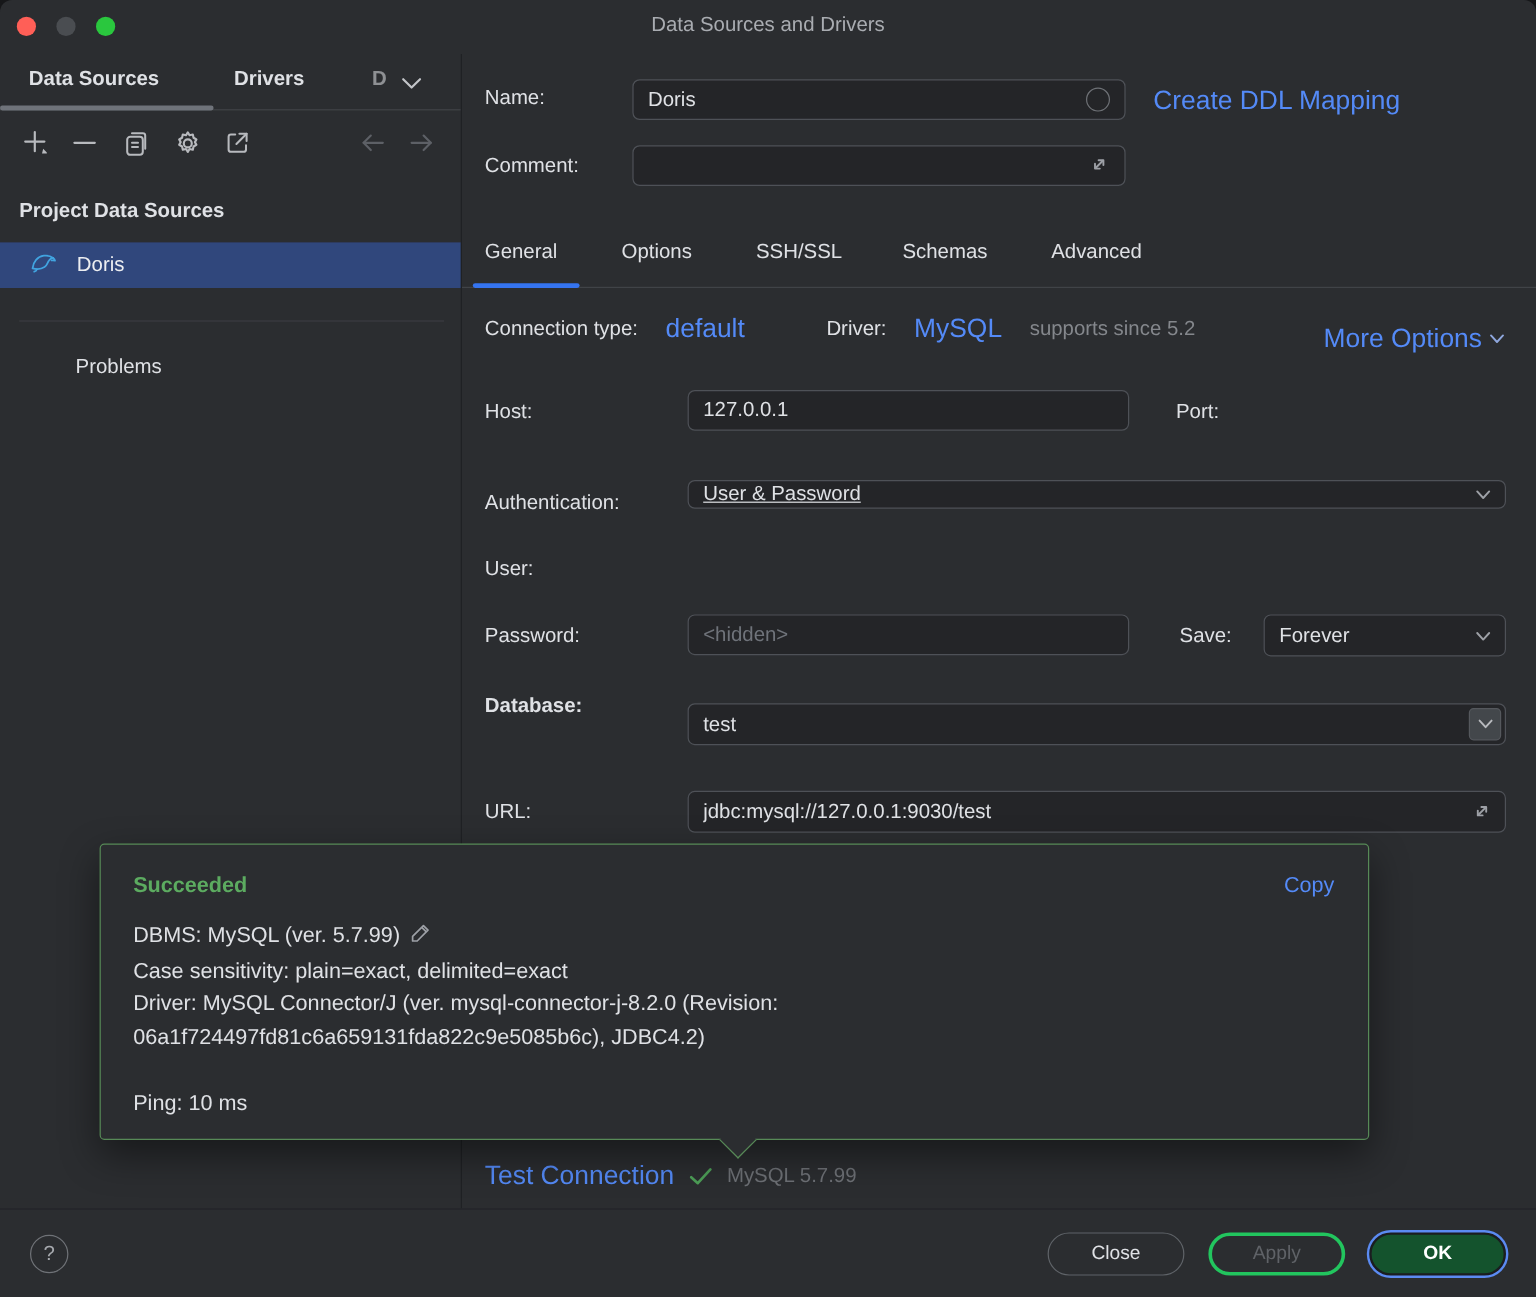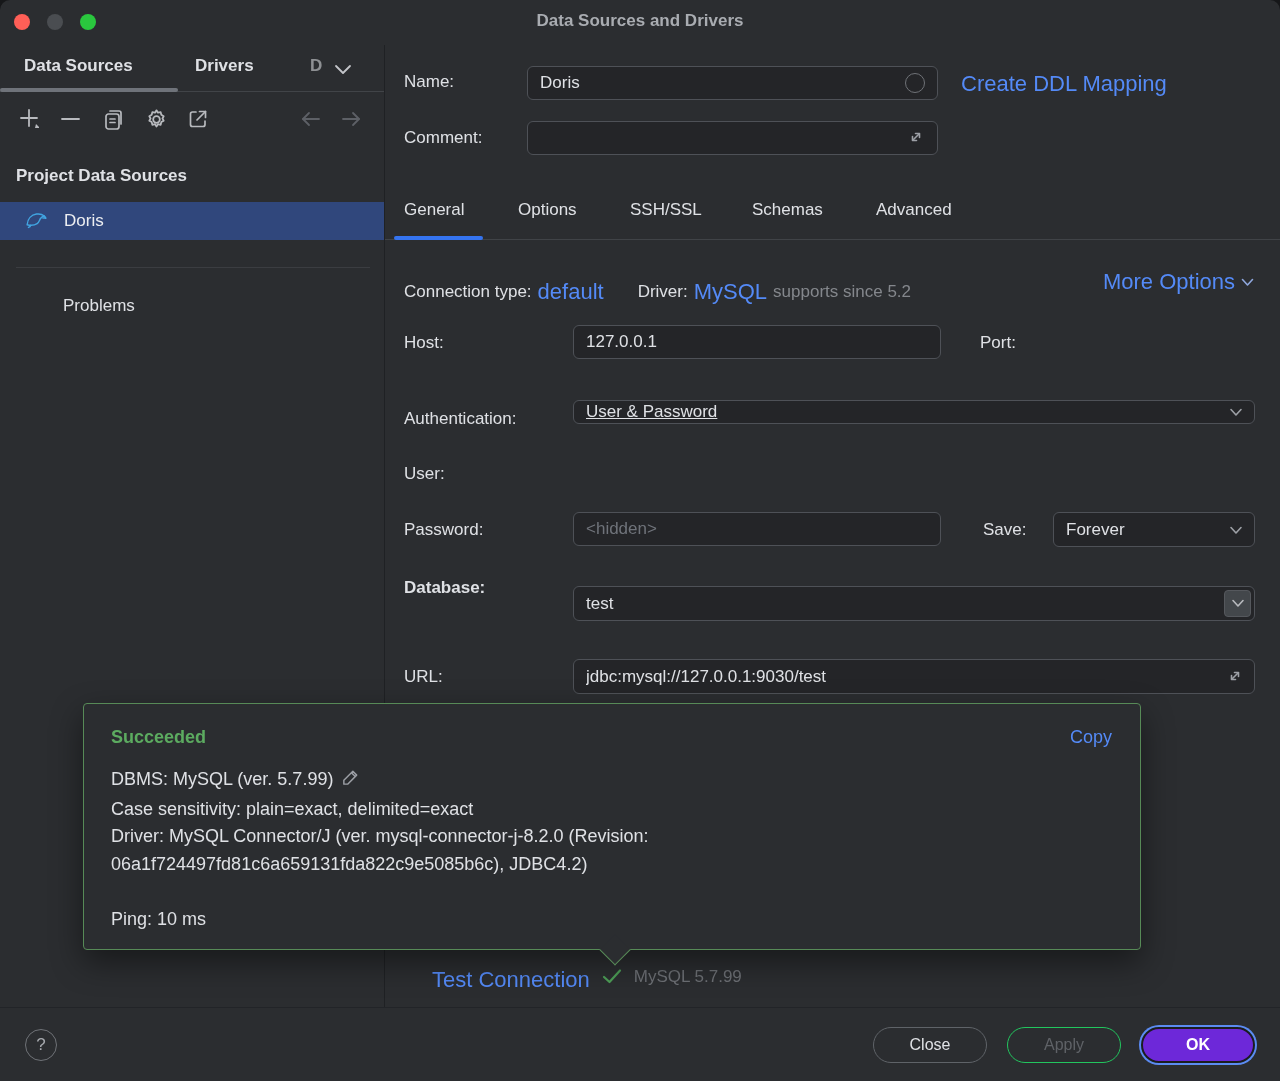--- a/index.html
+++ b/index.html
@@ -1,21 +1,21 @@
 <!DOCTYPE html>
 <html><head>
 <meta charset="utf-8">
 <style>
   html,body{margin:0;padding:0;background:#161719;}
   *{box-sizing:border-box;font-family:"Liberation Sans","DejaVu Sans",sans-serif;}
   .window{position:relative;width:1280px;height:1081px;background:#2b2d30;border-radius:10px 10px 0 0;overflow:hidden;color:#dfe1e5;}
 
   
   .titlebar{position:absolute;left:0;top:0;width:100%;height:45px;}
-  .title{position:absolute;left:0;right:0;top:11px;text-align:center;font-weight:bold;font-size:17px;color:#a9acb1;}
+  .title{position:absolute;left:0;right:0;top:11px;text-align:center;font-weight:normal;font-size:17px;color:#a9acb1;}
   .dot{position:absolute;top:14px;width:16px;height:16px;border-radius:50%;}
   .dot.red{left:14px;background:#ff5f57;}
   .dot.gray{left:47px;background:#4a4d51;}
   .dot.green{left:80px;background:#2ac73e;}
 
   
   .side-tabs{position:absolute;left:0;top:47px;width:384px;height:45px;border-bottom:1px solid #414448;}
   .side-tab{position:absolute;top:9px;font-size:17px;font-weight:bold;color:#dfe1e5;cursor:default;}
   .side-tab-underline{position:absolute;left:0;bottom:-1px;width:178px;height:4px;background:#6f737a;border-radius:2px;}
   .fadeD{opacity:.55;}
@@ -35,48 +35,48 @@
   .tinput::placeholder{color:#6f737a;}
   .link{color:#548af7;font-size:22px;cursor:pointer;text-decoration:none;}
   .name-circle{position:absolute;width:20px;height:20px;border:1.5px solid #6f7277;border-radius:50%;}
   .corner-icon{position:absolute;display:flex;align-items:center;justify-content:center;}
 
   
   .main-tab{position:absolute;top:200px;font-size:17px;color:#dfe1e5;cursor:default;}
   .main-tab-underline{position:absolute;left:394px;top:236px;width:89px;height:4px;background:#3574f0;border-radius:2px;}
   .main-tab-divider{position:absolute;left:385px;top:239px;width:895px;height:1px;background:#404347;}
 
-  .conn-row{position:absolute;left:404px;top:279px;font-size:17px;display:flex;gap:6px;align-items:center;}
+  .conn-row{position:absolute;left:404px;top:261px;font-size:17px;display:flex;gap:23px;align-items:center;}
   .muted{color:#84878c;}
   .more-options{position:absolute;top:269px;right:26px;font-size:17px;display:flex;gap:6px;align-items:center;}
 
   
   .select{position:absolute;background:#242528;border:1px solid #4e5157;border-radius:6px;display:flex;align-items:center;padding:0 12px;font-size:17px;color:#dfe1e5;cursor:default;}
   .select .chev{position:absolute;right:11px;}
   .combo-btn{position:absolute;right:3px;top:3px;bottom:3px;width:27px;background:#43474b;border:1px solid #55585d;border-radius:4px;display:flex;align-items:center;justify-content:center;}
 
   
   .popup{position:absolute;left:83px;top:703px;width:1058px;height:247px;background:#2b2d30;border:1px solid #578a57;border-radius:4px;box-shadow:0 12px 32px rgba(0,0,0,.45);z-index:5;}
   .popup-notch{position:absolute;left:520px;bottom:-12px;width:22px;height:22px;background:#2b2d30;border-right:1px solid #578a57;border-bottom:1px solid #578a57;transform:rotate(45deg);}
   .popup-head{position:absolute;left:27px;top:23px;font-size:18px;font-weight:600;color:#5cab60;}
   .popup-copy{position:absolute;right:28px;top:23px;font-size:18px;}
   .popup-body{position:absolute;left:27px;top:62px;right:27px;font-size:18px;line-height:27.5px;color:#dfe1e5;}
   .pencil{display:inline-block;vertical-align:-2px;margin-left:8px;}
   .spacer-line{height:27.5px;}
 
-  .test-row{position:absolute;left:404px;top:967px;font-size:17px;display:flex;align-items:flex-start;gap:11px;margin-left:28px;}
+  .test-row{position:absolute;left:404px;top:967px;font-size:17px;display:flex;align-items:center;gap:11px;}
   .dbver{color:#6d7075;}
 
   
   .footer{position:absolute;left:0;top:1007px;width:100%;height:74px;border-top:1px solid #222428;background:#2b2d30;}
   .help{position:absolute;left:25px;top:21px;width:32px;height:32px;border:1.5px solid #6f7277;border-radius:50%;color:#a6a9ae;font-size:17px;display:flex;align-items:center;justify-content:center;}
   .btn{position:absolute;top:19px;height:36px;border-radius:18px;font-size:16px;display:flex;align-items:center;justify-content:center;background:transparent;}
   .btn-close{left:873px;width:114px;border:1px solid #5f6368;color:#dfe1e5;}
-  .btn-apply{left:1007px;width:114px;border:1px solid #22c55e;color:#5f6267;}
-  .btn-ok{left:1141px;width:114px;background:#6d28d9;color:#fff;font-weight:600;border:2px solid #1b1d20;box-shadow:0 0 0 2px #5b8bf2;}
+  .btn-apply{left:1007px;width:114px;border:3px solid #22c55e;color:#5f6267;}
+  .btn-ok{left:1141px;width:114px;background:#14532d;color:#fff;font-weight:600;border:2px solid #1b1d20;box-shadow:0 0 0 2px #5b8bf2;}
 </style>
 </head>
 <body>
 
 <div class="window">
 
   <div class="titlebar">
     <div class="dot red"></div>
     <div class="dot gray"></div>
     <div class="dot green"></div>

